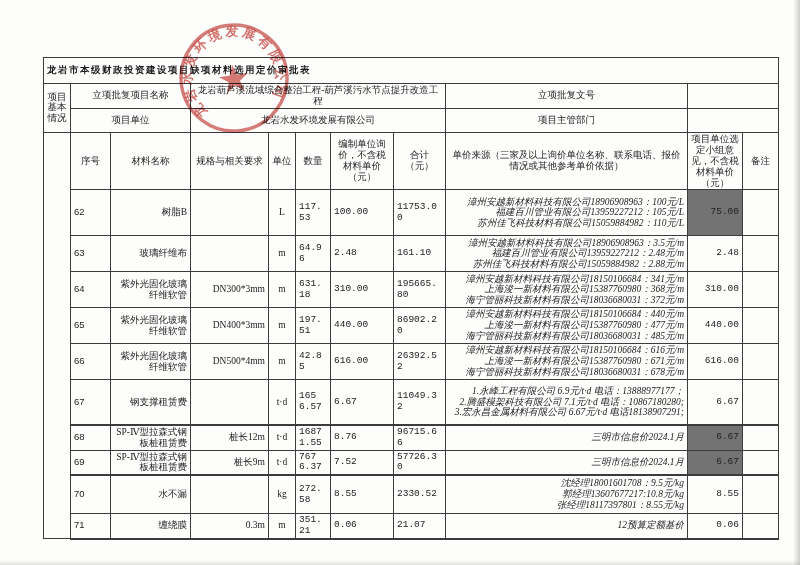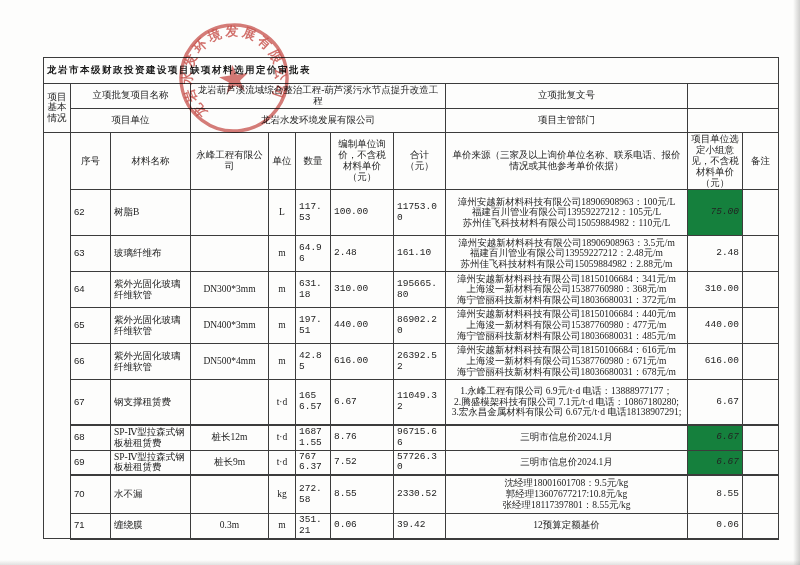--- a/index.html
+++ b/index.html
@@ -28,26 +28,26 @@
     word-break:break-all;
   }
   .title-row td{border:1px solid #3c3c3c;}
   .title-cell{height:26px;text-align:left;font-size:15px;font-weight:bold;
     letter-spacing:1.5px;color:#1c1c1c;}
   .info-row td{height:24px;text-align:center;font-size:10px;}
   .colA{width:27px;font-size:9.5px;text-align:center;padding:1px 6px;line-height:1.25;font-family:Liberation Serif, serif;}
   .head-row td{height:43px;text-align:center;font-size:9.5px;line-height:1.25;padding:1px 2px;}
   .num{text-align:left;font-family:"Liberation Mono","DejaVu Sans Mono",monospace;font-size:9px;}
   .seq{text-align:left;vertical-align:middle;font-family:Liberation Sans, sans-serif;font-size:9px;}
-  .name{text-align:left;font-size:9px;line-height:1.1;}
-  .spec{text-align:center;font-size:9px;}
+  .name{text-align:right;font-size:9px;line-height:1.1;}
+  .spec{text-align:right;font-size:9px;}
   .unit{text-align:center;font-size:9px;}
-  .src{text-align:center;font-size:9px;line-height:1.3;white-space:pre-line;vertical-align:middle;padding-left:4px;}
+  .src{text-align:right;font-size:9px;line-height:1.3;white-space:pre-line;vertical-align:middle;padding-left:4px;font-style:italic;}
   .sel{text-align:right;vertical-align:bottom;font-family:"Liberation Mono","DejaVu Sans Mono",monospace;font-size:9px;}
-  .hl{background:#15803d;font-style:italic;}
+  .hl{background:#737373;}
   tr.r62 td{height:46px;} tr.r63 td{height:36px;} tr.r64 td{height:36px;}
   tr.r65 td{height:35px;} tr.r66 td{height:36px;} tr.r67 td{height:45px;}
   tr.r68 td{height:18px;margin-left:12px;} tr.r69 td{height:18px;} tr.r70 td{height:38px;}
   tr.r71 td{height:13px;}
   tr.r67 td{border-bottom-width:2px;}
   tr.r69 td{border-bottom-width:2px;}
   tr.r71 td{border-bottom-width:2px;}
 
   .stamp{
     position:absolute;left:176px;top:20px;width:116px;height:116px;
@@ -93,21 +93,21 @@
     <td colspan="2">项目单位</td>
     <td colspan="5">龙岩水发环境发展有限公司</td>
     <td>项目主管部门</td>
     <td colspan="2"></td>
   </tr>
 
   <tr class="head-row">
     <td rowspan="11"></td>
     <td>序号</td>
     <td>材料名称</td>
-    <td>永峰工程有限公司</td>
+    <td>规格与相关要求</td>
     <td>单位</td>
     <td>数量</td>
     <td>编制单位询价，不含税材料单价（元）</td>
     <td>合计（元）</td>
     <td>单价来源（三家及以上询价单位名称、联系电话、报价情况或其他参考单价依据）</td>
     <td>项目单位选定小组意见，不含税材料单价（元）</td>
     <td>备注</td>
   </tr>
 
   <tr class="r62">
@@ -232,21 +232,21 @@
     <td class="sel">8.55</td>
     <td></td>
   </tr>
   <tr class="r71">
     <td class="seq">71</td>
     <td class="name">缠绕膜</td>
     <td class="spec">0.3m</td>
     <td class="unit">m</td>
     <td class="num">351.21</td>
     <td class="num">0.06</td>
-    <td class="num">39.42</td>
+    <td class="num">21.07</td>
     <td class="src">12预算定额基价</td>
     <td class="sel">0.06</td>
     <td></td>
   </tr>
 </tbody>
   </table>
 
 <div class="stamp">
   <svg width="116" height="116" viewBox="0 0 116 116">
     <defs>

